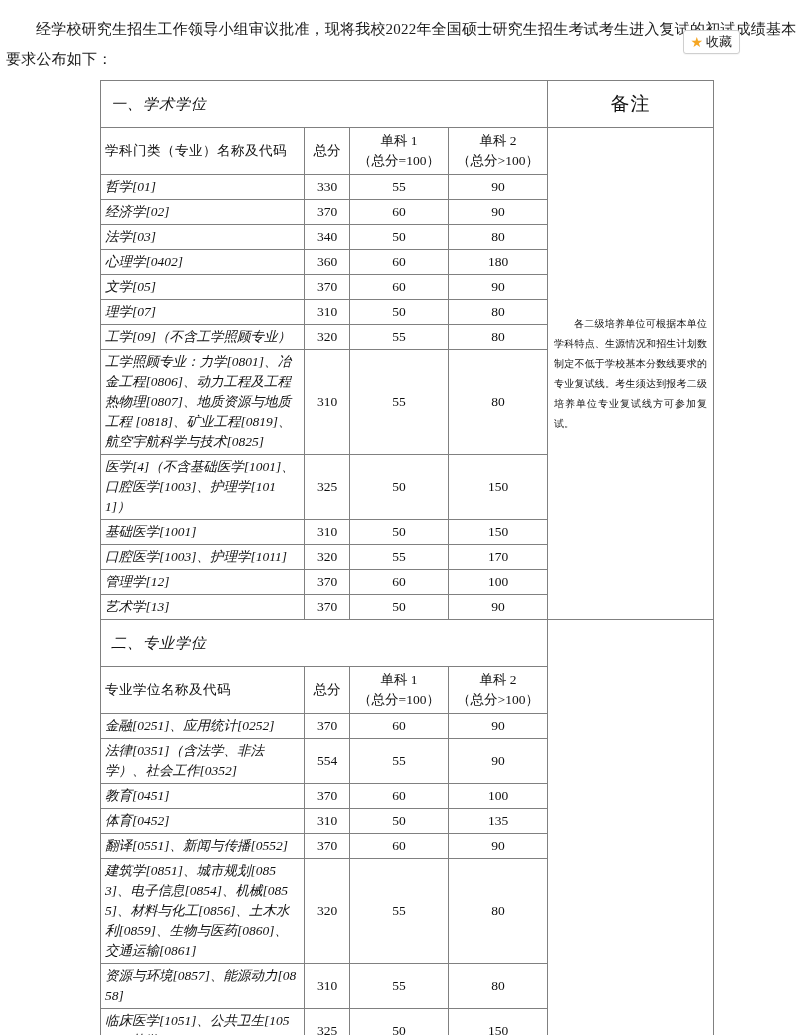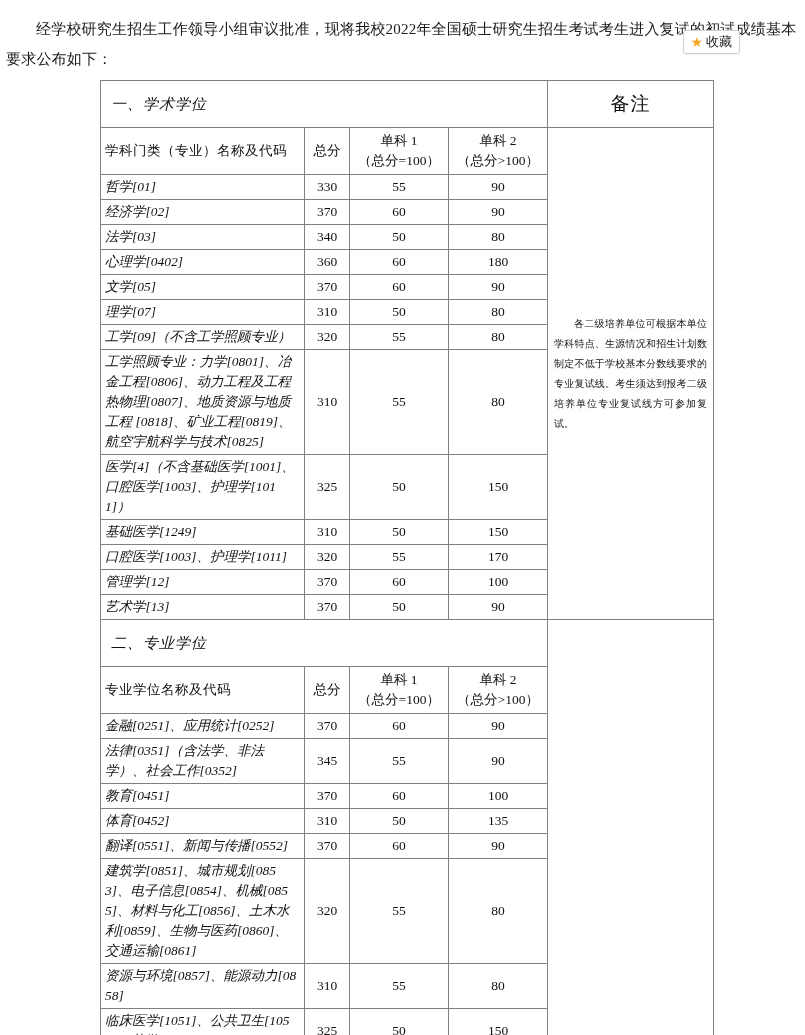--- a/index.html
+++ b/index.html
@@ -216,21 +216,21 @@
           <td class="num-cell">55</td>
           <td class="num-cell">80</td>
         </tr>
         <tr>
           <td class="name-cell">医学[4]（不含基础医学[1001]、口腔医学[1003]、护理学[1011]）</td>
           <td class="num-cell">325</td>
           <td class="num-cell">50</td>
           <td class="num-cell">150</td>
         </tr>
         <tr>
-          <td class="name-cell">基础医学[1249]</td>
+          <td class="name-cell">基础医学[1001]</td>
           <td class="num-cell">310</td>
           <td class="num-cell">50</td>
           <td class="num-cell">150</td>
         </tr>
         <tr>
           <td class="name-cell">口腔医学[1003]、护理学[1011]</td>
           <td class="num-cell">320</td>
           <td class="num-cell">55</td>
           <td class="num-cell">170</td>
         </tr>
@@ -265,21 +265,21 @@
         </tr>
         <tr>
           <td class="name-cell">金融[0251]、应用统计[0252]</td>
           <td class="num-cell">370</td>
           <td class="num-cell">60</td>
           <td class="num-cell">90</td>
           <td class="blank-note"></td>
         </tr>
         <tr>
           <td class="name-cell">法律[0351]（含法学、非法学）、社会工作[0352]</td>
-          <td class="num-cell">345</td>
+          <td class="num-cell">554</td>
           <td class="num-cell">55</td>
           <td class="num-cell">90</td>
           <td class="blank-note"></td>
         </tr>
         <tr>
           <td class="name-cell">教育[0451]</td>
           <td class="num-cell">370</td>
           <td class="num-cell">60</td>
           <td class="num-cell">100</td>
           <td class="blank-note"></td>

